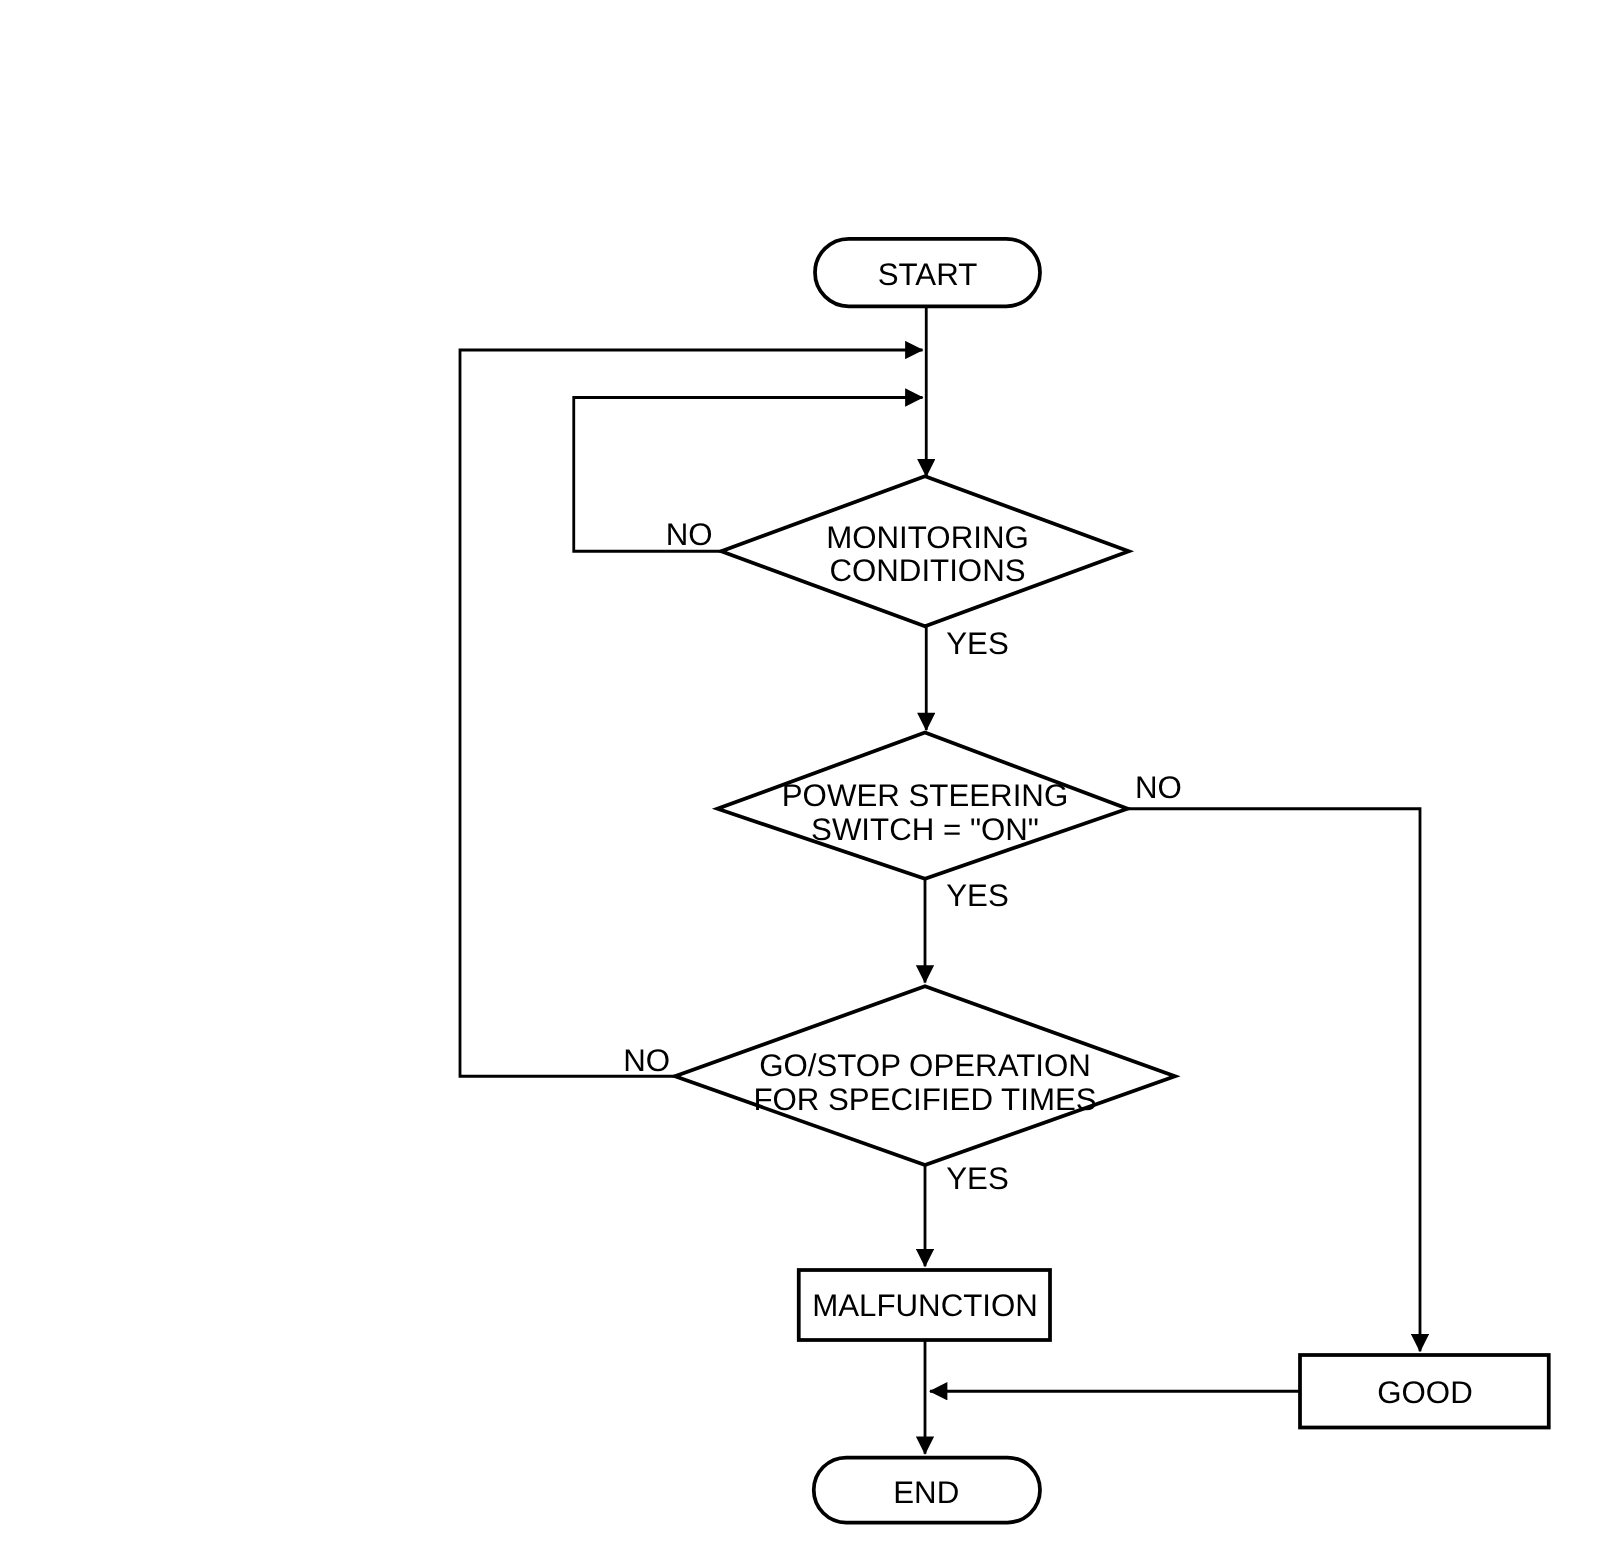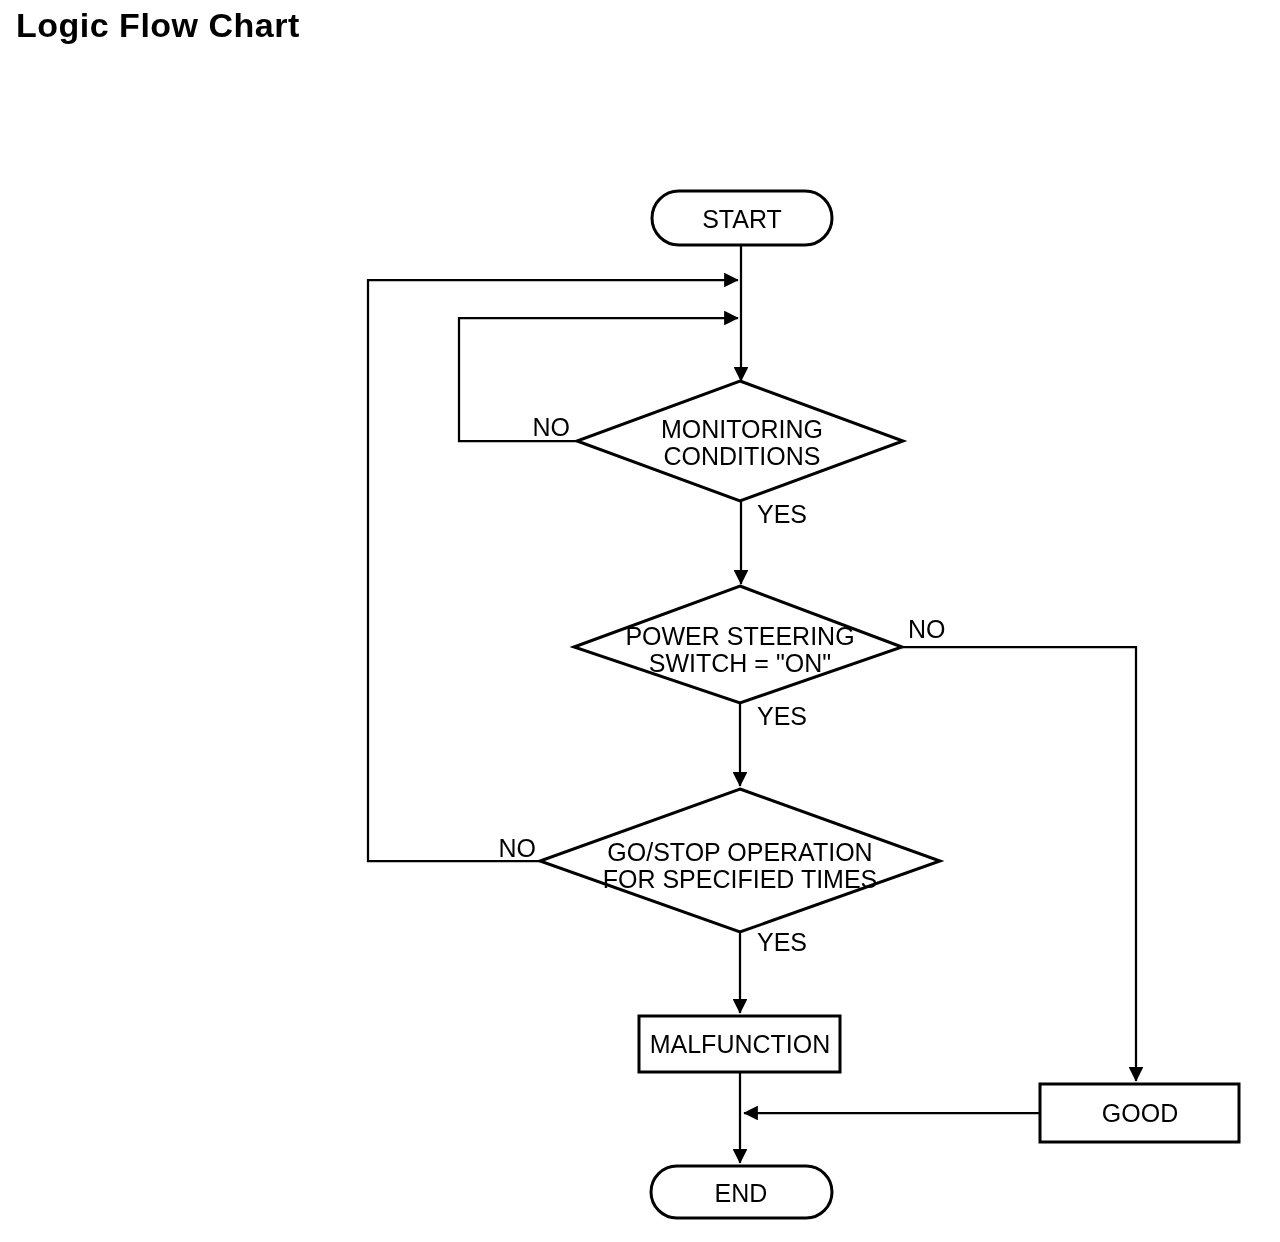--- a/index.html
+++ b/index.html
@@ -56,21 +56,20 @@
   }
   .flowchart text.node-label { text-anchor: middle; }
   .flowchart text.edge-label-start { text-anchor: start; }
   .flowchart text.edge-label-end { text-anchor: end; }
   .arrowhead { fill: var(--ink); }
 </style>
 </head>
 <body>
 
 <div class="page">
-  <h1 class="title">Logic Flow Chart</h1>
 
   <svg class="flowchart" viewBox="0 0 1280 1242" xmlns="http://www.w3.org/2000/svg">
     <defs>
       <marker id="arrow" viewBox="0 0 10 10" refX="9.5" refY="5" markerWidth="8.5" markerHeight="6.5" orient="auto-start-reverse">
         <path class="arrowhead" d="M0,0 L10,5 L0,10 z"></path>
       </marker>
     </defs>
 
     <line class="edge" x1="741" y1="245" x2="741" y2="381" marker-end="url(#arrow)"></line>
 

